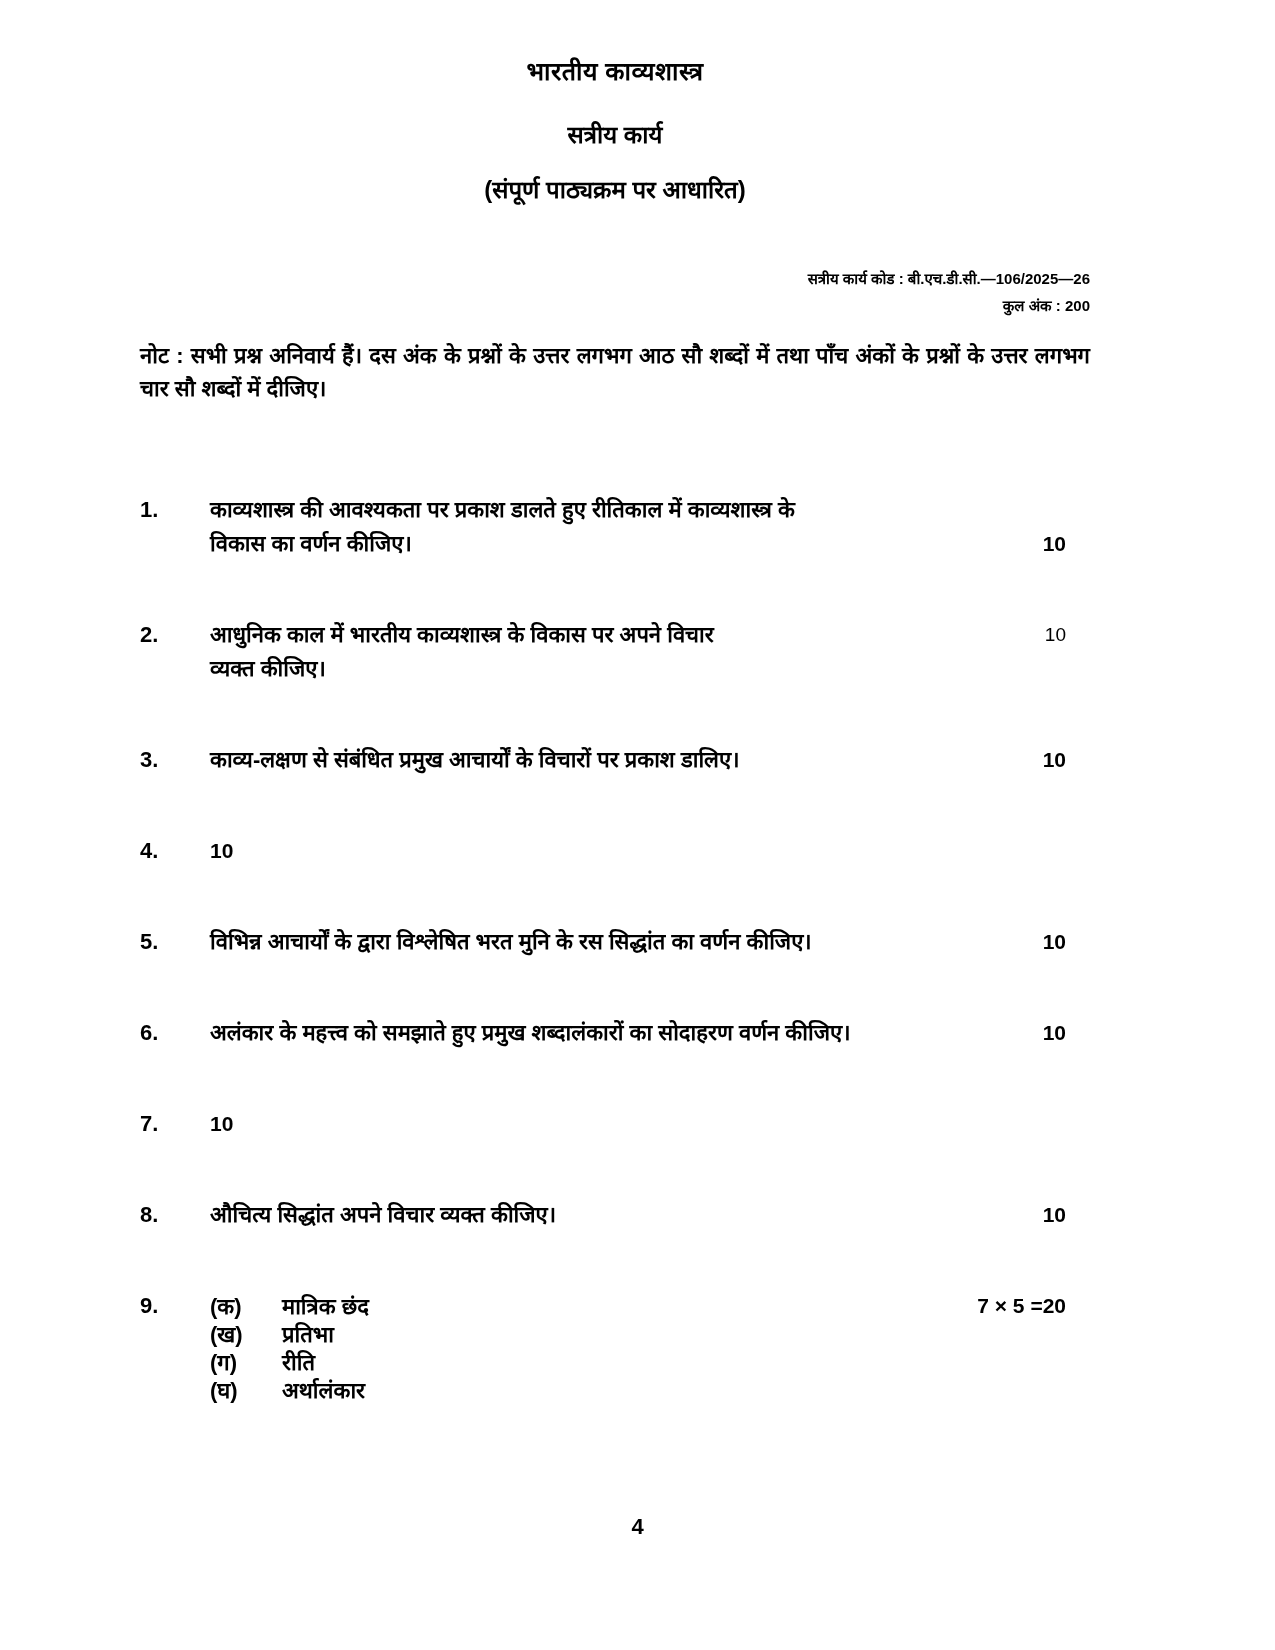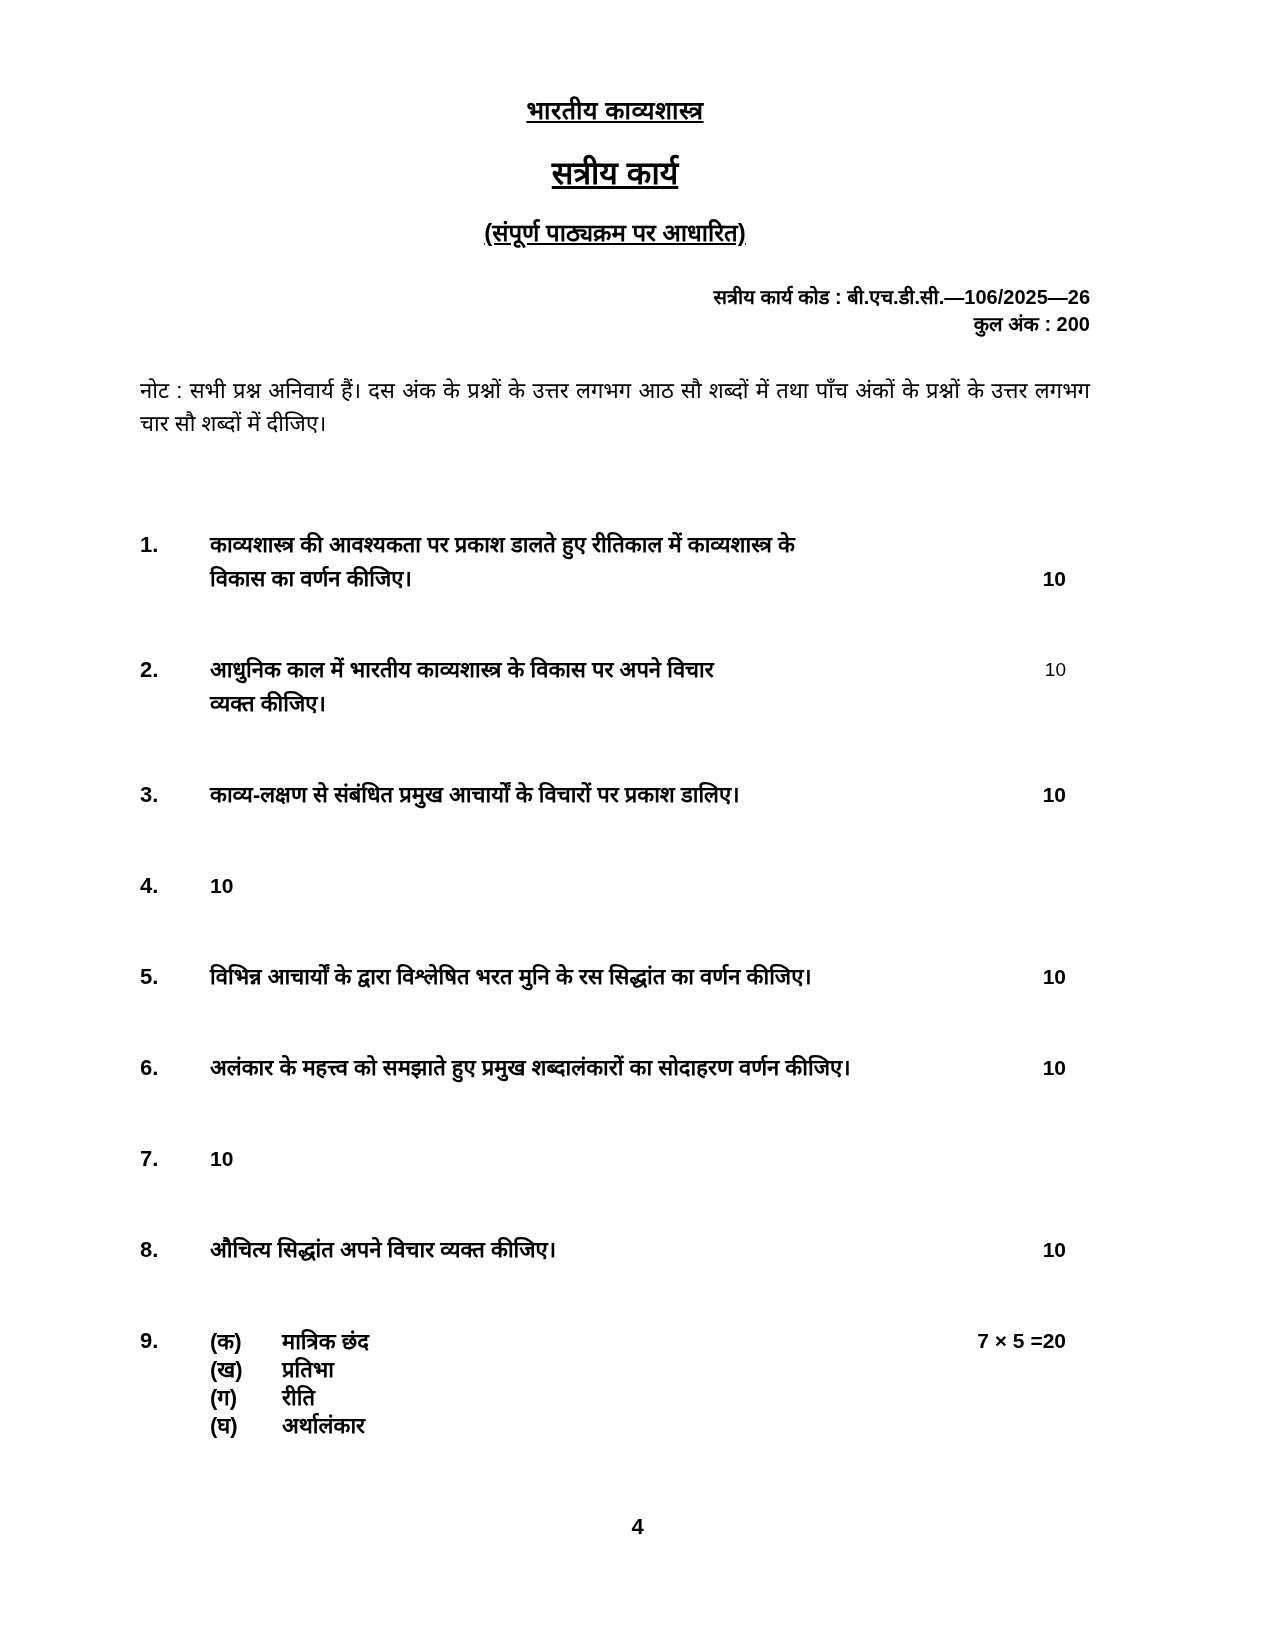--- a/index.html
+++ b/index.html
@@ -1,24 +1,24 @@
 <!DOCTYPE html>
 <html><head>
 <meta charset="utf-8">
 <style>
   html,body{margin:0;padding:0;background:#ffffff;}
   body{font-family:"Liberation Sans","DejaVu Sans",sans-serif;color:#000;}
   .page{width:1275px;height:1650px;position:relative;background:#fff;overflow:hidden;}
   .content{position:absolute;left:140px;top:0;width:950px;}
-  .title-block{text-align:center;padding-top:92px;text-decoration:underline;}
+  .title-block{text-align:center;padding-top:53px;}
   .doc-title{font-size:25px;font-weight:bold;letter-spacing:0.5px;}
-  .doc-subtitle{font-size:32px;font-weight:bold;margin-top:24px;}
+  .doc-subtitle{font-size:24px;font-weight:bold;margin-top:30px;}
   .doc-subnote{font-size:24px;font-weight:bold;margin-top:22px;}
-  .code-block{text-align:right;margin-top:36px;font-size:20px;font-weight:bold;line-height:27px;}
-  .note{margin-top:36px;font-size:22px;font-weight:normal;line-height:33px;text-align:justify;}
+  .code-block{text-align:right;margin-top:60px;font-size:15px;font-weight:bold;line-height:27px;}
+  .note{margin-top:20px;font-size:22px;font-weight:bold;line-height:33px;text-align:justify;}
   .questions{margin-top:88px;}
   .question{display:flex;align-items:stretch;margin-bottom:57px;font-size:22px;font-weight:bold;line-height:34px;}
   .q-num{width:70px;flex:none;}
   .q-mid{flex:1;min-width:0;}
   .q-lines{white-space:pre-line;}
   .q-marks{flex:none;padding-right:24px;font-size:21px;align-self:flex-end;}
   .q-marks.light{font-weight:normal;font-size:19px;}
   .sub-items{margin-top:4px;}
   .sub-item{display:flex;line-height:28px;}
   .sub-label{width:72px;flex:none;}

